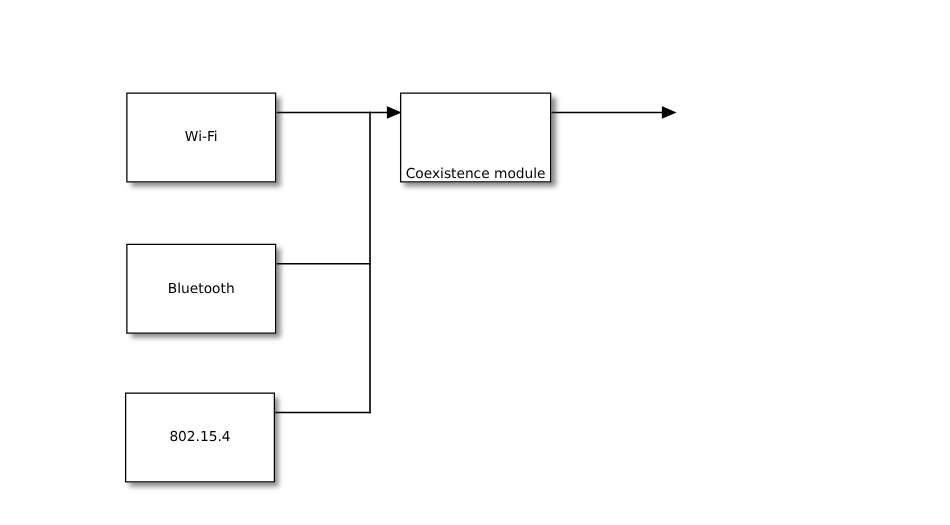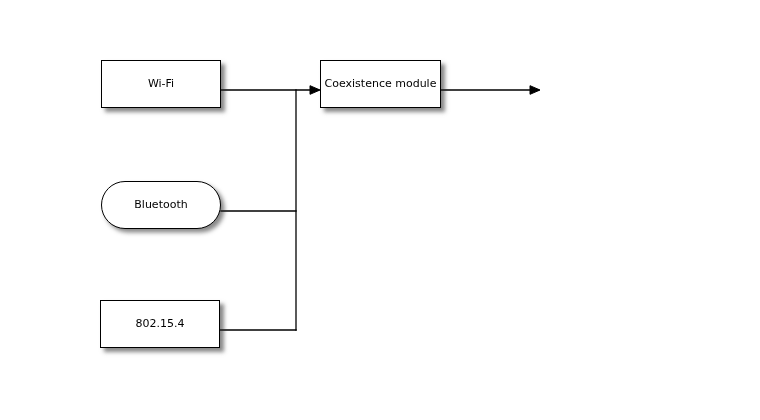--- a/index.html
+++ b/index.html
@@ -29,39 +29,40 @@
   }
   .wires polygon {
     fill: var(--line, #000000);
     stroke: var(--line, #000000);
     stroke-width: 1;
   }
   .block {
     position: absolute;
     box-sizing: border-box;
     width: 120px;
-    height: 48px;
+    height: 72px;
     background: var(--boxfill, #ffffff);
     border: 1.5px solid var(--boxborder, #000000);
     box-shadow: 3.5px 3.5px 4px rgba(40, 40, 40, 0.55);
     display: flex;
     align-items: center;
     justify-content: center;
     text-align: center;
+    margin-top: 14px;
   }
   .block span {
     font-size: 11px;
     color: var(--line, #000000);
     line-height: 1.1;
     white-space: nowrap;
   }
   .block-wifi        { left: 101px; top: 60px;  }
-  .block-bluetooth   { left: 101px; top: 181px; border-radius: 26px; }
+  .block-bluetooth   { left: 101px; top: 181px; }
   .block-zigbee      { left: 100px; top: 300px; }
-  .block-coexistence { left: 320px; top: 60px;  width: 121px; }
+  .block-coexistence { left: 320px; top: 60px;  width: 121px; align-items: flex-end; }
   .block-rf          { left: 540px; top: 60px;  width: 121px; }
 </style>
 </head>
 <body>
 
 <div class="canvas">
 
   <svg class="wires" width="760" height="420" viewBox="0 0 760 420">
 
     <polyline points="221,90 318.5,90"></polyline>

